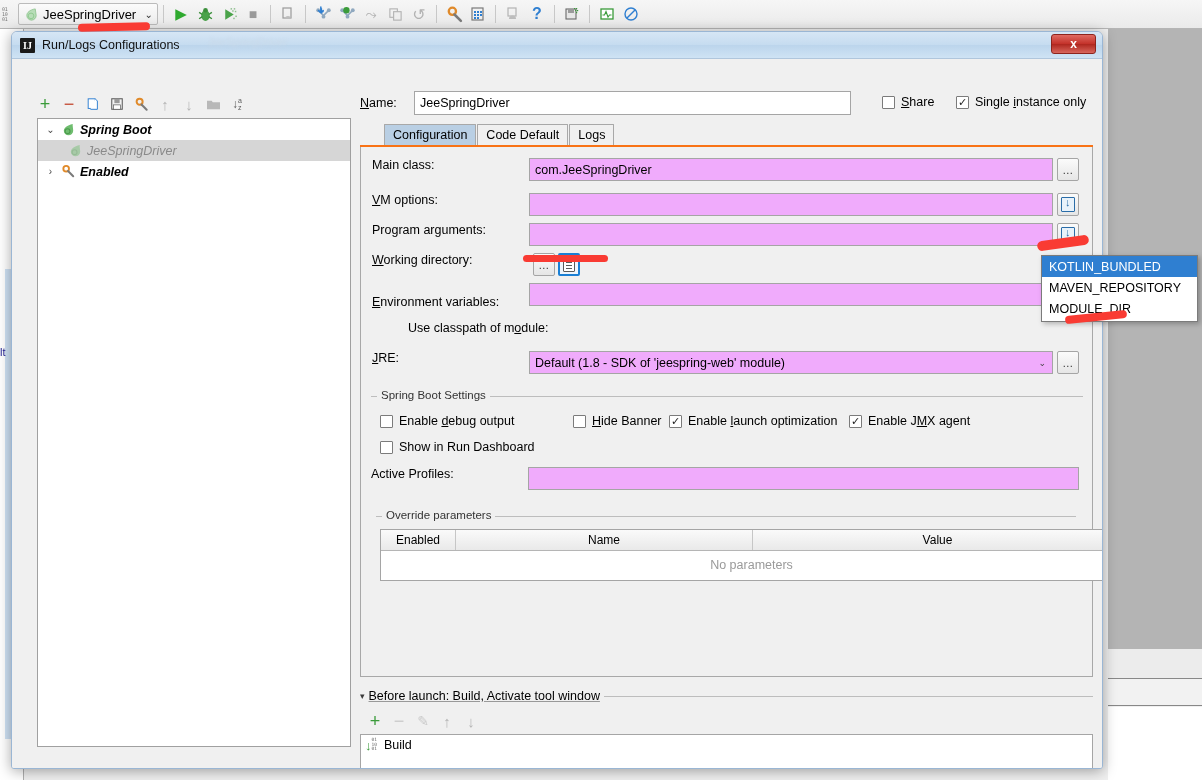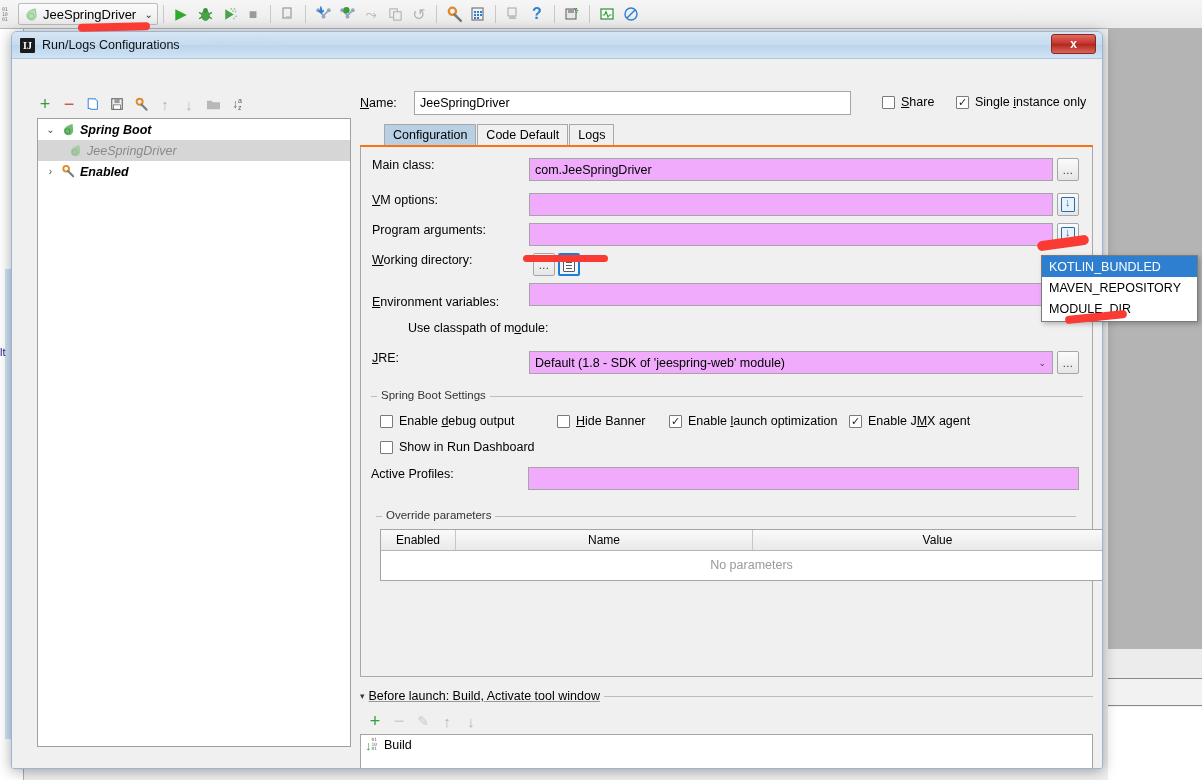--- a/index.html
+++ b/index.html
@@ -659,21 +659,21 @@
         </div>
 
         <div class="groupbox" style="left:10px; top:242px; width:712px; height:110px;">
           <div class="group-line"></div>
           <div class="group-title">Spring Boot Settings</div>
 
           <div class="cbx" style="position:absolute; left:9px; top:25px;">
             <span class="box"></span>
             <span>Enable <u>d</u>ebug output</span>
           </div>
-          <div class="cbx" style="position:absolute; left:186px; top:25px;">
+          <div class="cbx" style="position:absolute; left:202px; top:25px;">
             <span class="box"></span>
             <span><u>H</u>ide Banner</span>
           </div>
           <div class="cbx" style="position:absolute; left:298px; top:25px;">
             <span class="box">✓</span>
             <span>Enable <u>l</u>aunch optimization</span>
           </div>
           <div class="cbx" style="position:absolute; left:478px; top:25px;">
             <span class="box">✓</span>
             <span>Enable J<u>M</u>X agent</span>

